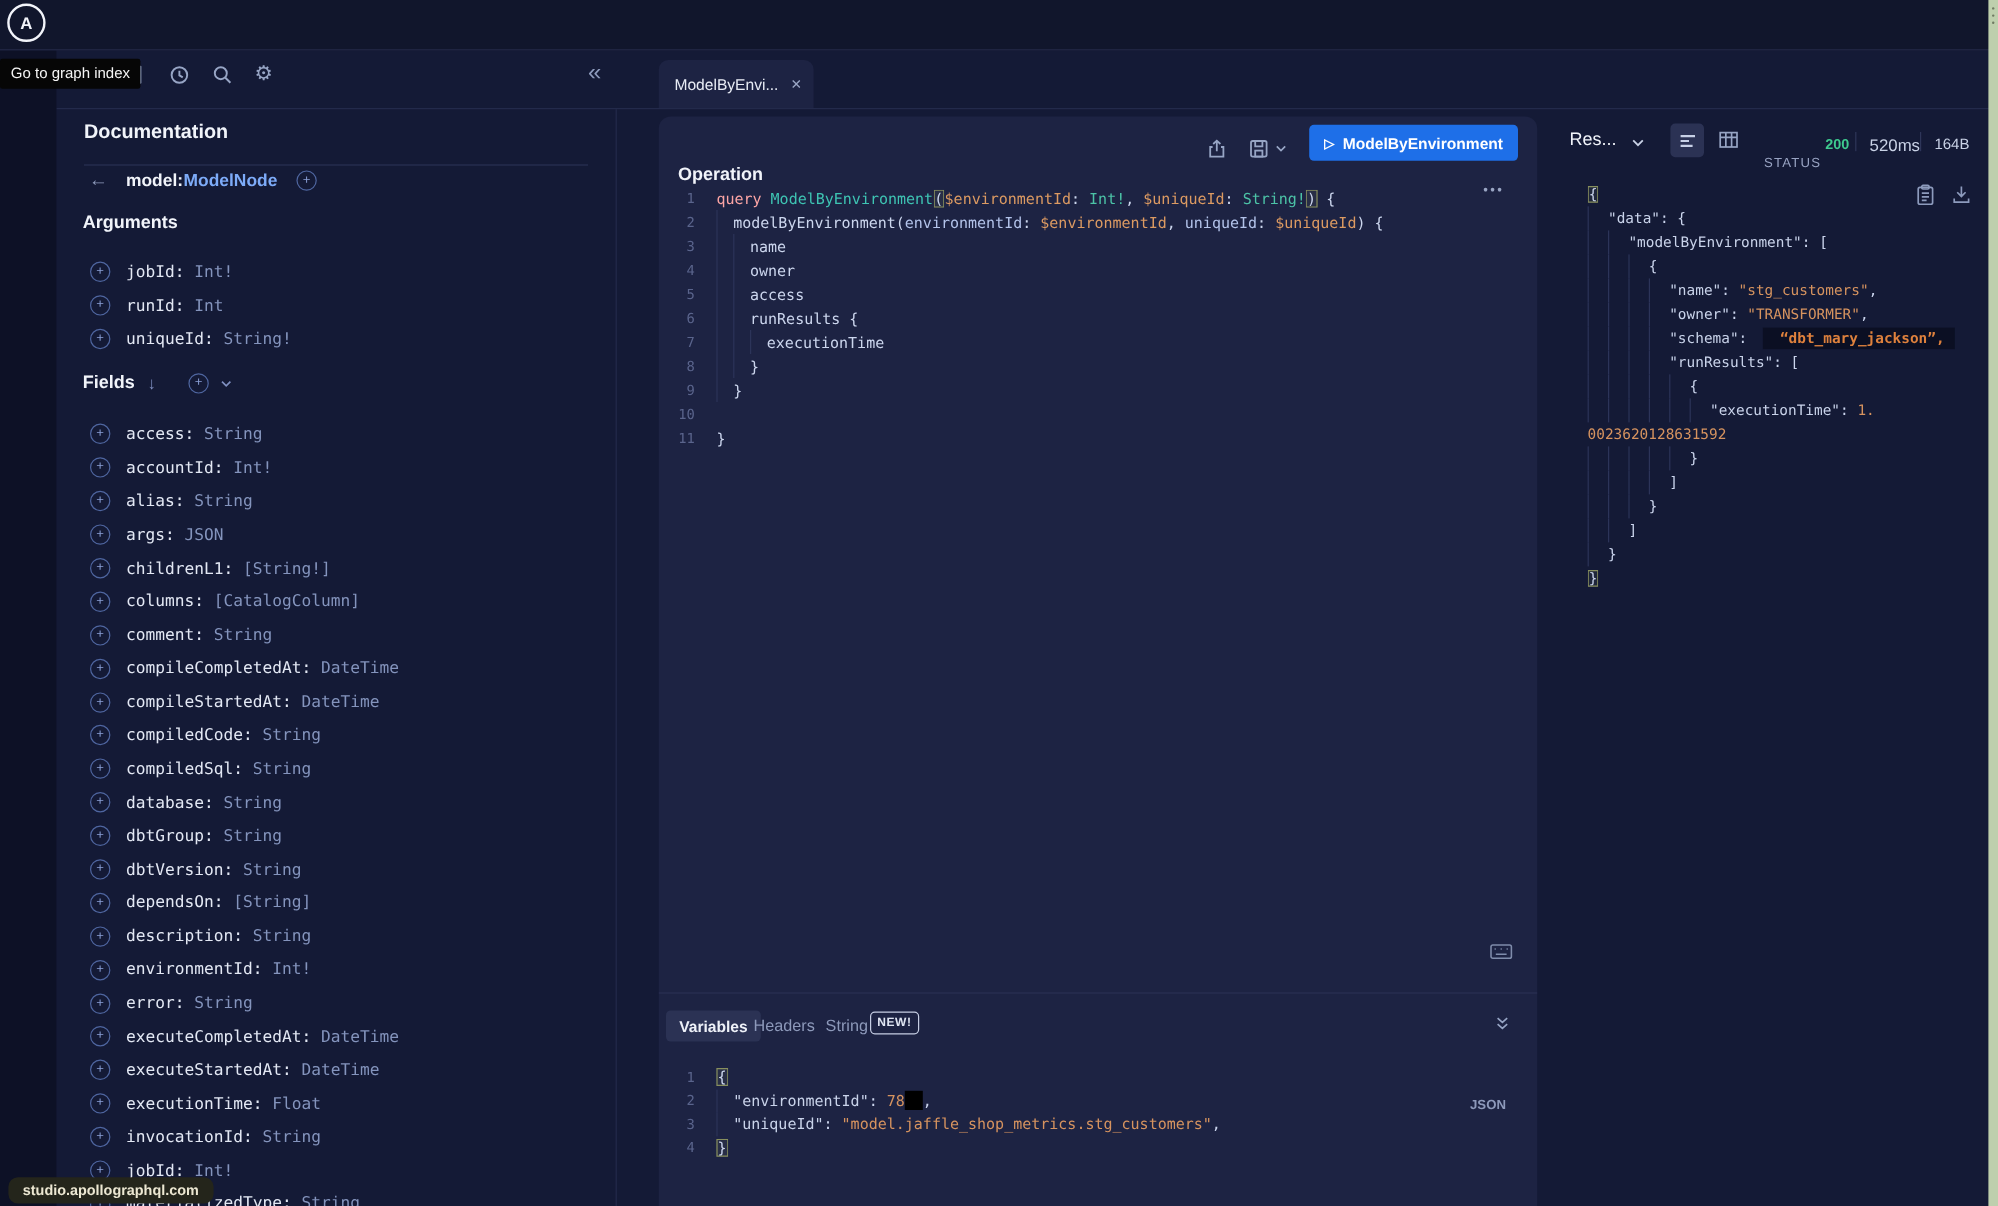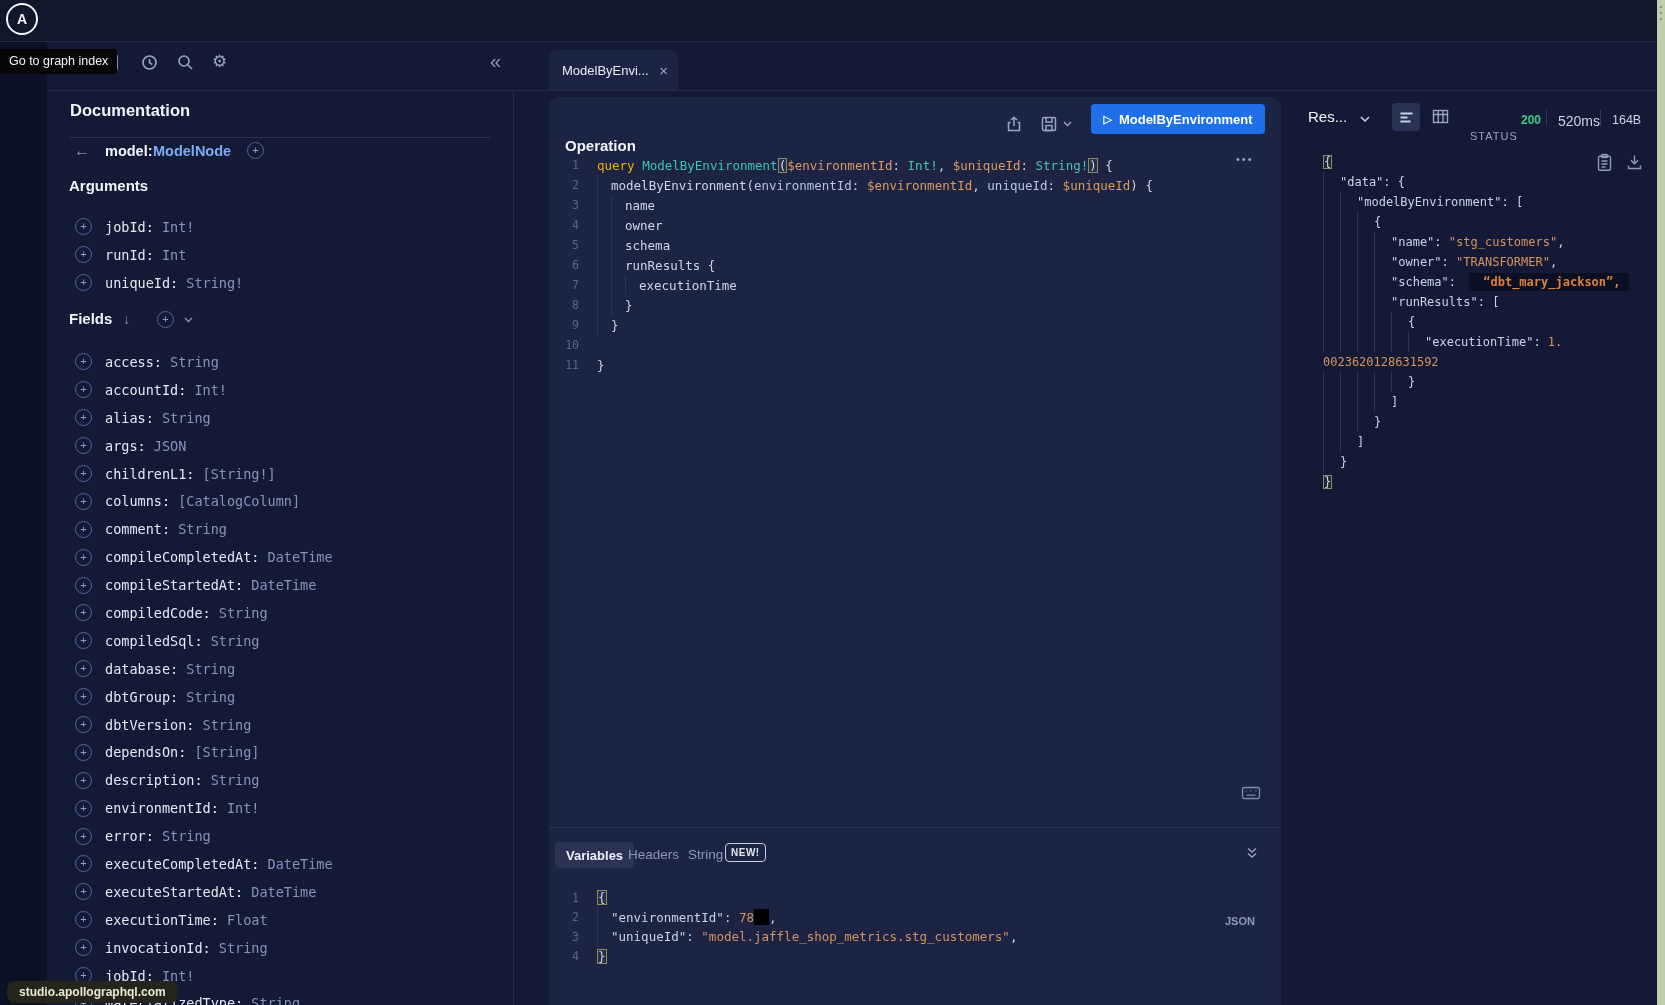--- a/index.html
+++ b/index.html
@@ -85,21 +85,21 @@
   .moredots{left:687px;top:56px;color:#9aa6c4;font-size:11px;letter-spacing:2px;}
   .kbdic{left:692px;top:688px;}
 
   
   .editor{left:0;top:58px;width:732px;}
   .cl{display:flex;height:20px;align-items:center;}
   .ln{flex:0 0 30px;text-align:right;color:#5a648c;font-size:11.5px;font-family:"DejaVu Sans Mono",monospace;}
   .code{margin-left:18px;display:flex;align-items:center;white-space:pre;
         font-family:"DejaVu Sans Mono",monospace;font-size:12.5px;height:100%;}
   .gd{width:13px;align-self:stretch;border-left:1px solid #2c3459;}
-  .tk-kw{color:#eab308;} .tk-op{color:#3ec4b3;} .tk-var{color:#dc9a62;} .tk-ty{color:#4cc3a7;}
+  .tk-kw{color:#fca5a5;} .tk-op{color:#3ec4b3;} .tk-var{color:#dc9a62;} .tk-ty{color:#4cc3a7;}
   .tk-fld{color:#ccd6ee;} .tk-arg{color:#b3c3ea;} .tk-p{color:#ccd6ee;}
   .tk-k{color:#c9d3ea;} .tk-s{color:#d6935f;} .tk-num{color:#d6935f;}
   .tk-bx{color:#ccd6ee;box-shadow:inset 0 0 0 1px #878f5e;background:rgba(135,143,94,.10);padding:0 1px;}
   .tk-red{display:inline-block;width:15px;height:16px;background:#000;vertical-align:middle;}
   .tk-ov{background:#0b0f23;color:#de813d;font-weight:bold;padding:2px 8px 2px 14px;margin-left:6px;}
 
   
   .varsdivider{left:0;top:730px;width:732px;height:1px;background:#2a3153;}
   .vartab-active{left:6px;top:745px;height:26px;padding:0 11px;background:#2b3254;border-radius:4px;color:#eef1f8;
                  font-size:13px;font-weight:bold;display:flex;align-items:center;}
@@ -411,21 +411,21 @@
       <div class="cl">
         <span class="ln">3</span>
         <span class="code"><span class="gd"></span><span class="gd"></span><span class="tk-fld">name</span></span>
       </div>
       <div class="cl">
         <span class="ln">4</span>
         <span class="code"><span class="gd"></span><span class="gd"></span><span class="tk-fld">owner</span></span>
       </div>
       <div class="cl">
         <span class="ln">5</span>
-        <span class="code"><span class="gd"></span><span class="gd"></span><span class="tk-fld">schema</span></span>
+        <span class="code"><span class="gd"></span><span class="gd"></span><span class="tk-fld">access</span></span>
       </div>
       <div class="cl">
         <span class="ln">6</span>
         <span class="code"><span class="gd"></span><span class="gd"></span><span class="tk-fld">runResults</span><span class="tk-p"> {</span></span>
       </div>
       <div class="cl">
         <span class="ln">7</span>
         <span class="code"><span class="gd"></span><span class="gd"></span><span class="gd"></span><span class="tk-fld">executionTime</span></span>
       </div>
       <div class="cl">

